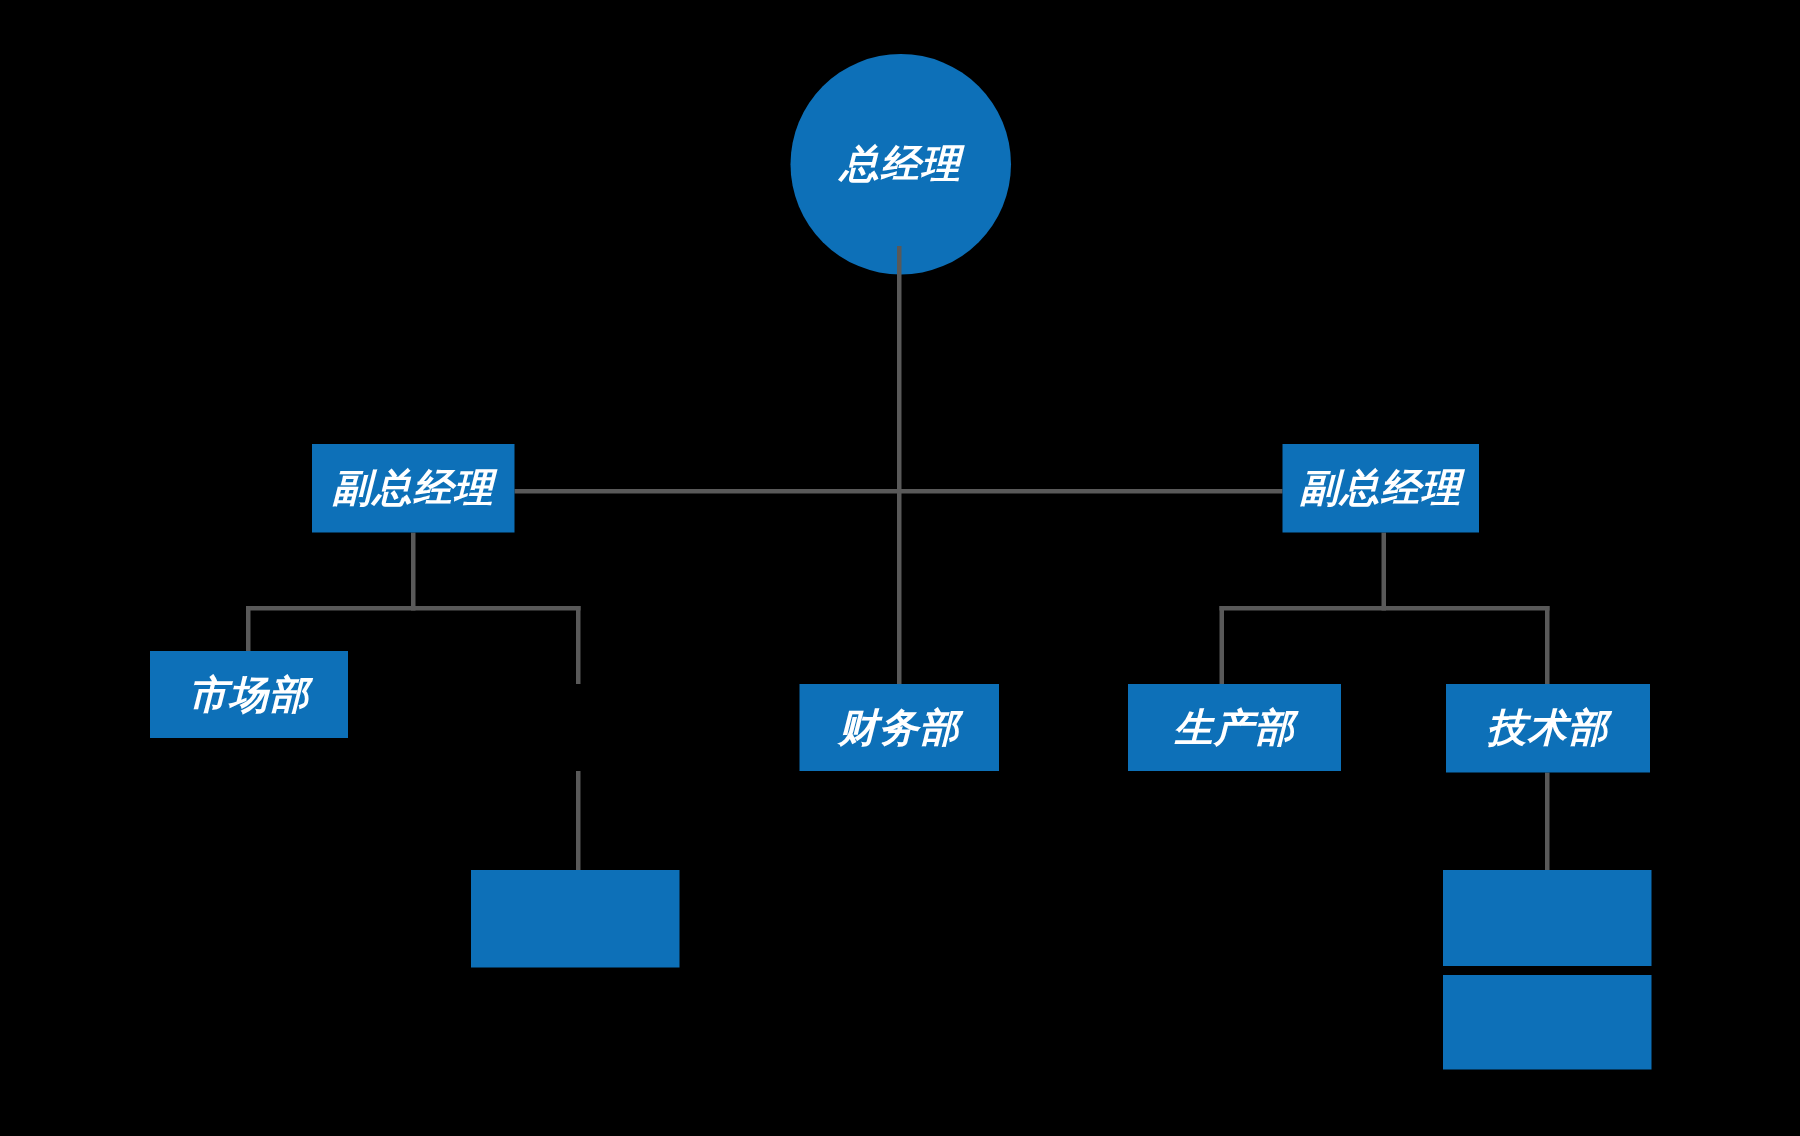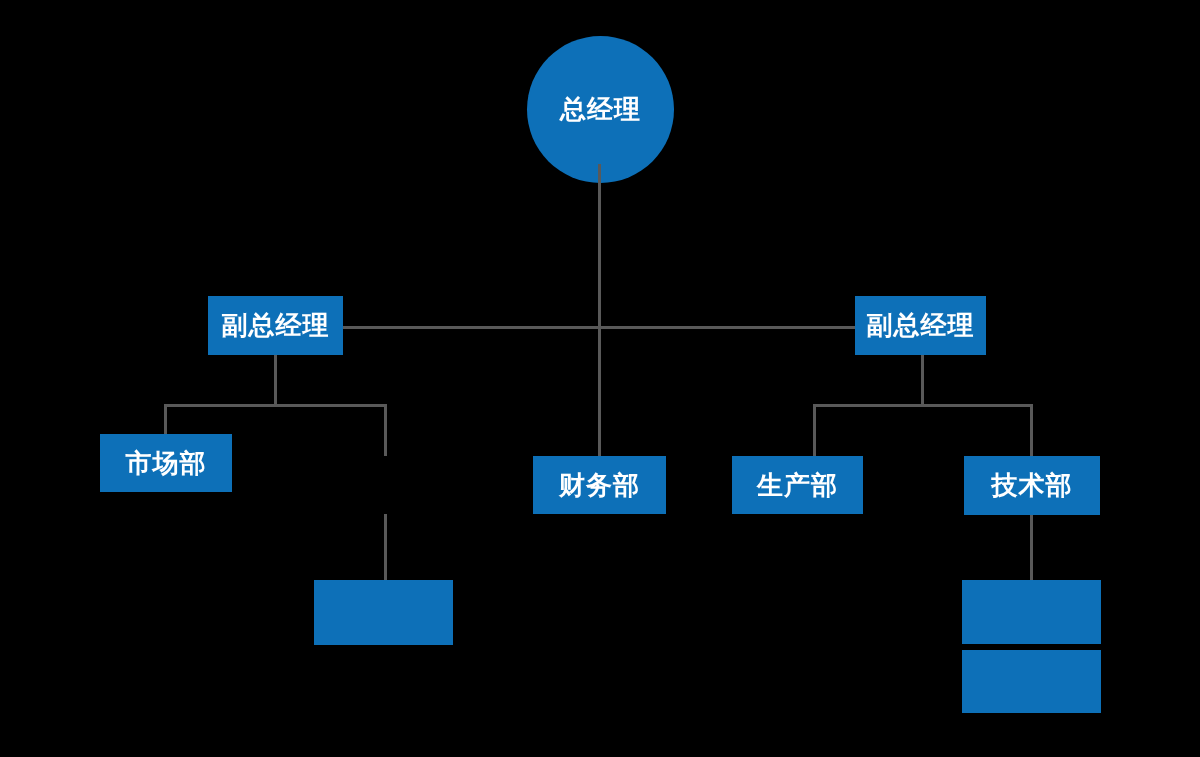--- a/index.html
+++ b/index.html
@@ -19,20 +19,21 @@
     position: absolute;
     background: var(--node-fill, #0d70b8);
     color: var(--text, #ffffff);
     display: flex;
     align-items: center;
     justify-content: center;
     font-weight: 700;
     font-size: 26px;
     box-sizing: border-box;
     letter-spacing: 1px;
+    font-style: italic;
   }
   .node.circle {
     border-radius: 50%;
   }
   .line {
     position: absolute;
     background: var(--connector, #595959);
   }
   .line.v { width: 3px; }
   .line.h { height: 3px; }
@@ -69,21 +70,21 @@
   <div class="node" style="left:855px; top:296px; width:131px; height:59px;">
     <span class="label">副总经理</span>
   </div>
 
   <div class="node" style="left:100px; top:434px; width:132px; height:58px;">
     <span class="label">市场部</span>
   </div>
   <div class="node" style="left:533px; top:456px; width:133px; height:58px;">
     <span class="label">财务部</span>
   </div>
-  <div class="node" style="left:732px; top:456px; width:131px; height:58px;">
+  <div class="node" style="left:752px; top:456px; width:142px; height:58px;">
     <span class="label">生产部</span>
   </div>
   <div class="node" style="left:964px; top:456px; width:136px; height:59px;">
     <span class="label">技术部</span>
   </div>
 
   <div class="node" style="left:314px; top:580px; width:139px; height:65px;"></div>
   <div class="node" style="left:962px; top:580px; width:139px; height:64px;"></div>
   <div class="node" style="left:962px; top:650px; width:139px; height:63px;"></div>
 

